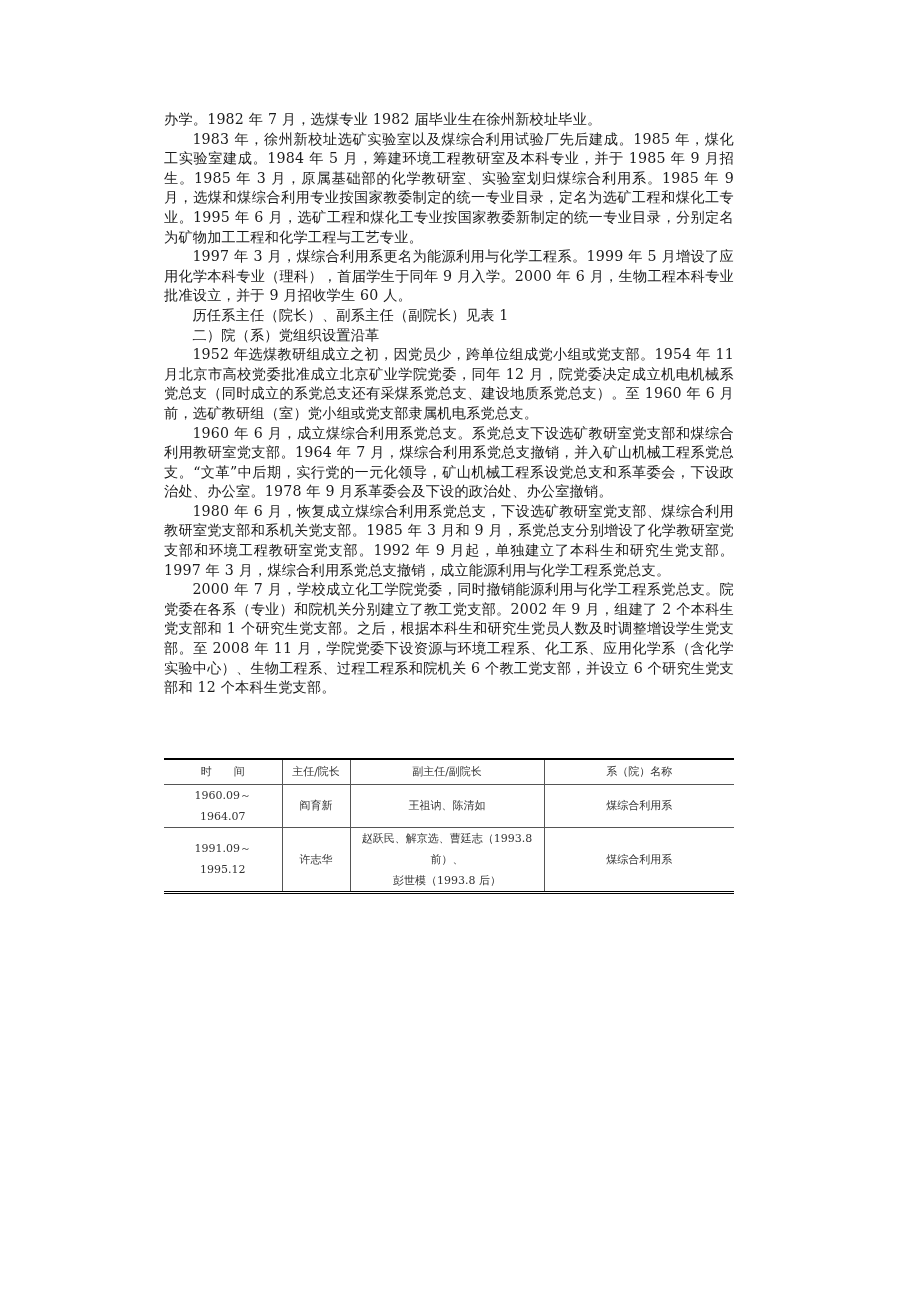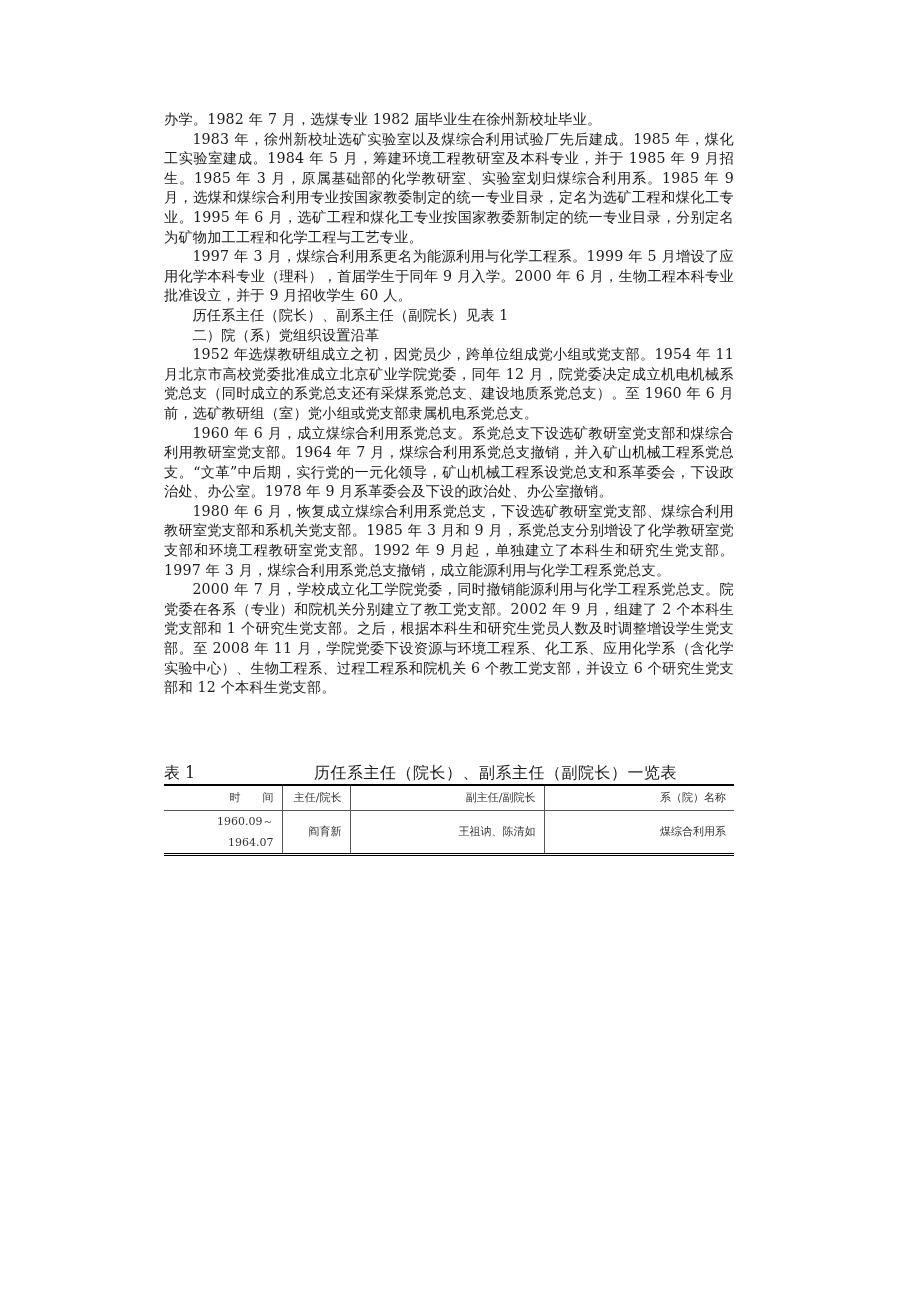--- a/index.html
+++ b/index.html
@@ -8,21 +8,21 @@
     .page { position: absolute; left: 164px; top: 110px; width: 570px; }
     .para { font-size: 14.2px; line-height: 19.6px; margin: 0; text-align: justify;
             text-indent: 2em; letter-spacing: 0.2px; }
     .para.noindent { text-indent: 0; }
     .gap { height: 60px; }
     .table-caption { display: flex; font-size: 16px; line-height: 22px; margin-top: 4px; }
     .table-caption .label { width: 150px; }
     .table-caption .title { flex: 1; letter-spacing: 0.5px; }
     table { border-collapse: collapse; width: 570px; font-size: 11px; color: #333; }
     table { border-top: 2px solid #000; border-bottom: 3px double #000; }
-    th, td { text-align: right; font-weight: normal; padding: 0 8px; vertical-align: middle; }
+    th, td { text-align: center; font-weight: normal; padding: 0 8px; vertical-align: middle; }
     th { height: 24px; border-bottom: 1px solid #555; }
     td { border-bottom: 1px solid #555; line-height: 21px; }
     tr.single td { height: 24px; }
     tr.double td { height: 44px; }
     th + th, td + td { border-left: 1px solid #555; }
     col.c1 { width: 118px; } col.c2 { width: 68px; } col.c3 { width: 194px; } col.c4 { width: 190px; }
     .cell-line { display: block; }
   </style>
 </head>
 <body>
@@ -35,24 +35,20 @@
     <p class="para">历任系主任（院长）、副系主任（副院长）见表 1</p>
     <p class="para">二）院（系）党组织设置沿革</p>
     <p class="para">1952 年选煤教研组成立之初，因党员少，跨单位组成党小组或党支部。1954 年 11 月北京市高校党委批准成立北京矿业学院党委，同年 12 月，院党委决定成立机电机械系党总支（同时成立的系党总支还有采煤系党总支、建设地质系党总支）。至 1960 年 6 月前，选矿教研组（室）党小组或党支部隶属机电系党总支。</p>
     <p class="para">1960 年 6 月，成立煤综合利用系党总支。系党总支下设选矿教研室党支部和煤综合利用教研室党支部。1964 年 7 月，煤综合利用系党总支撤销，并入矿山机械工程系党总支。“文革”中后期，实行党的一元化领导，矿山机械工程系设党总支和系革委会，下设政治处、办公室。1978 年 9 月系革委会及下设的政治处、办公室撤销。</p>
     <p class="para">1980 年 6 月，恢复成立煤综合利用系党总支，下设选矿教研室党支部、煤综合利用教研室党支部和系机关党支部。1985 年 3 月和 9 月，系党总支分别增设了化学教研室党支部和环境工程教研室党支部。1992 年 9 月起，单独建立了本科生和研究生党支部。1997 年 3 月，煤综合利用系党总支撤销，成立能源利用与化学工程系党总支。</p>
     <p class="para">2000 年 7 月，学校成立化工学院党委，同时撤销能源利用与化学工程系党总支。院党委在各系（专业）和院机关分别建立了教工党支部。2002 年 9 月，组建了 2 个本科生党支部和 1 个研究生党支部。之后，根据本科生和研究生党员人数及时调整增设学生党支部。至 2008 年 11 月，学院党委下设资源与环境工程系、化工系、应用化学系（含化学实验中心）、生物工程系、过程工程系和院机关 6 个教工党支部，并设立 6 个研究生党支部和 12 个本科生党支部。</p>
   </div>
 
   <div class="gap"></div>
 
-  <div class="table-caption">
-    <span class="label">表 1</span>
-    <span class="title">历任系主任（院长）、副系主任（副院长）一览表</span>
-  </div>
 
   <table>
     <colgroup>
         <col class="c1">
         <col class="c2">
         <col class="c3">
         <col class="c4">
       </colgroup>
     <thead>
       <tr>
@@ -62,15 +58,24 @@
         <th>系（院）名称</th>
       </tr>
     </thead>
     <tbody>
       <tr class="single">
         <td>1960.09～1964.07</td>
         <td>阎育新</td>
         <td>王祖讷、陈清如</td>
         <td>煤综合利用系</td>
       </tr>
+      <tr class="double">
+        <td>1991.09～1995.12</td>
+        <td>许志华</td>
+        <td>
+          <span class="cell-line">赵跃民、解京选、曹廷志（1993.8 前）、</span>
+          <span class="cell-line">彭世模（1993.8 后）</span>
+        </td>
+        <td>煤综合利用系</td>
+      </tr>
     </tbody>
   </table>
 </div>
 
 </body></html>

